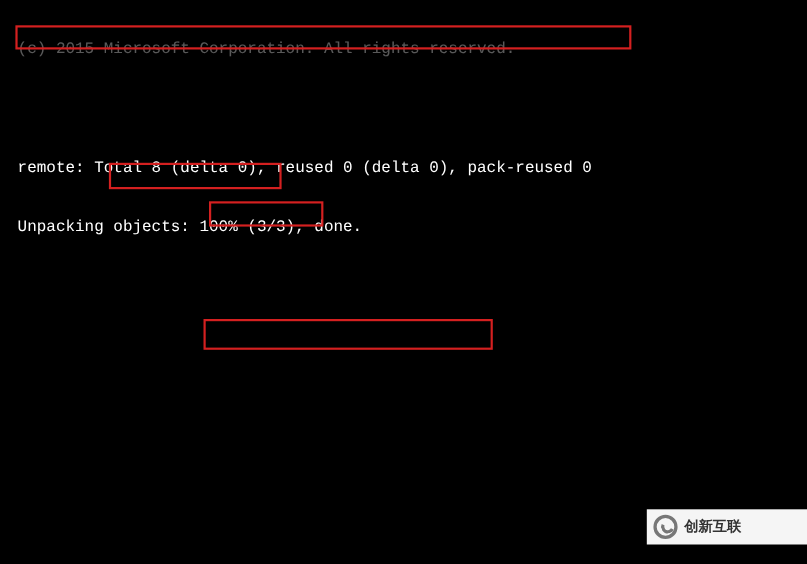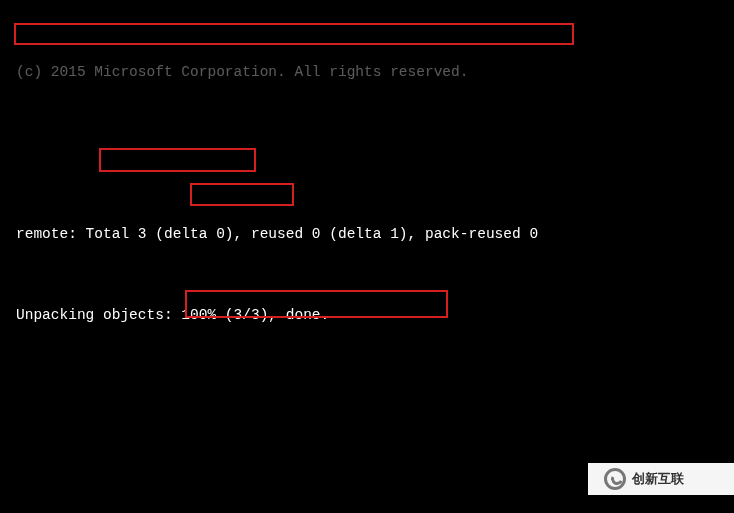--- a/index.html
+++ b/index.html
@@ -1,35 +1,35 @@
 <!DOCTYPE html>
 <html><head>
 <meta charset="utf-8">
 <style>
   html,body{margin:0;padding:0;background:#000;color:#ffffff;font-family:"SimSun","NSimSun","Consolas","Courier New",monospace;font-size:14.5px;line-height:18px;width:734px;height:513px;overflow:hidden;}
   .terminal{position:relative;width:734px;height:513px;background:#000;white-space:pre;padding:0 0 0 16px;box-sizing:border-box;}
-  .line{min-height:18px;margin-top:27px;}
+  .line{min-height:18px;}
   .abs-box{position:absolute;border:2px solid #d42020;box-sizing:border-box;}
   
   #box1{left:14px;top:23px;width:560px;height:22px;}
   #box2{left:99px;top:148px;width:157px;height:24px;}
   #box3{left:190px;top:183px;width:104px;height:23px;}
   #box4{left:185px;top:290px;width:263px;height:28px;}
-  .watermark{position:absolute;right:0;bottom:18px;width:146px;height:32px;background:#f5f5f5;display:flex;align-items:center;padding-left:16px;box-sizing:border-box;font-family:"Microsoft YaHei",sans-serif;font-size:13px;color:#333;font-weight:700;}
+  .watermark{position:absolute;right:0;bottom:18px;width:146px;height:32px;background:#f5f5f5;display:flex;align-items:center;padding-left:6px;box-sizing:border-box;font-family:"Microsoft YaHei",sans-serif;font-size:13px;color:#333;font-weight:700;}
   .wm-logo{width:22px;height:22px;position:relative;margin-right:6px;}
   .wm-logo .c1{position:absolute;left:0;top:0;width:22px;height:22px;border:3px solid #777;border-radius:50%;box-sizing:border-box;}
   .wm-logo .c2{position:absolute;left:7px;top:5px;width:12px;height:12px;border:3px solid #777;border-right-color:transparent;border-top-color:transparent;border-radius:50%;transform:rotate(-20deg);box-sizing:border-box;}
 </style>
 </head>
 <body>
 
 <div class="terminal">
   <div class="line" style="opacity:.35;">(c) 2015 Microsoft Corporation. All rights reserved.</div>
   <div class="line">&nbsp;</div>
-  <div class="line">remote: Total 3 (delta 0), reused 0 (delta 1), pack-reused 0</div>
+  <div class="line">remote: Total 8 (delta 0), reused 0 (delta 0), pack-reused 0</div>
   <div class="line">Unpacking objects: 100% (3/3), done.</div>
   <div class="line">&nbsp;</div>
   
   
   
   
   
   
   
   

